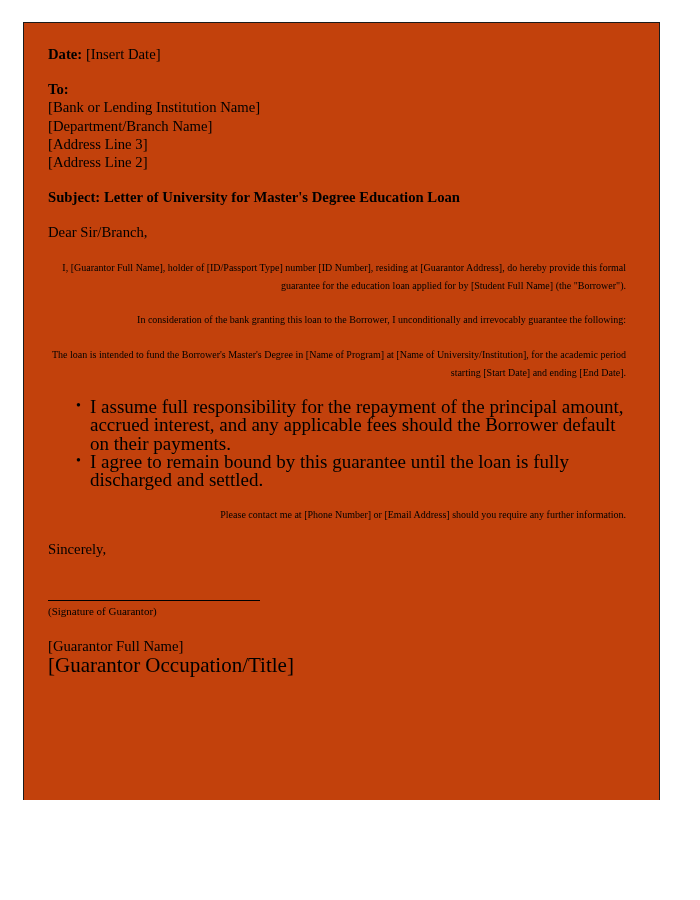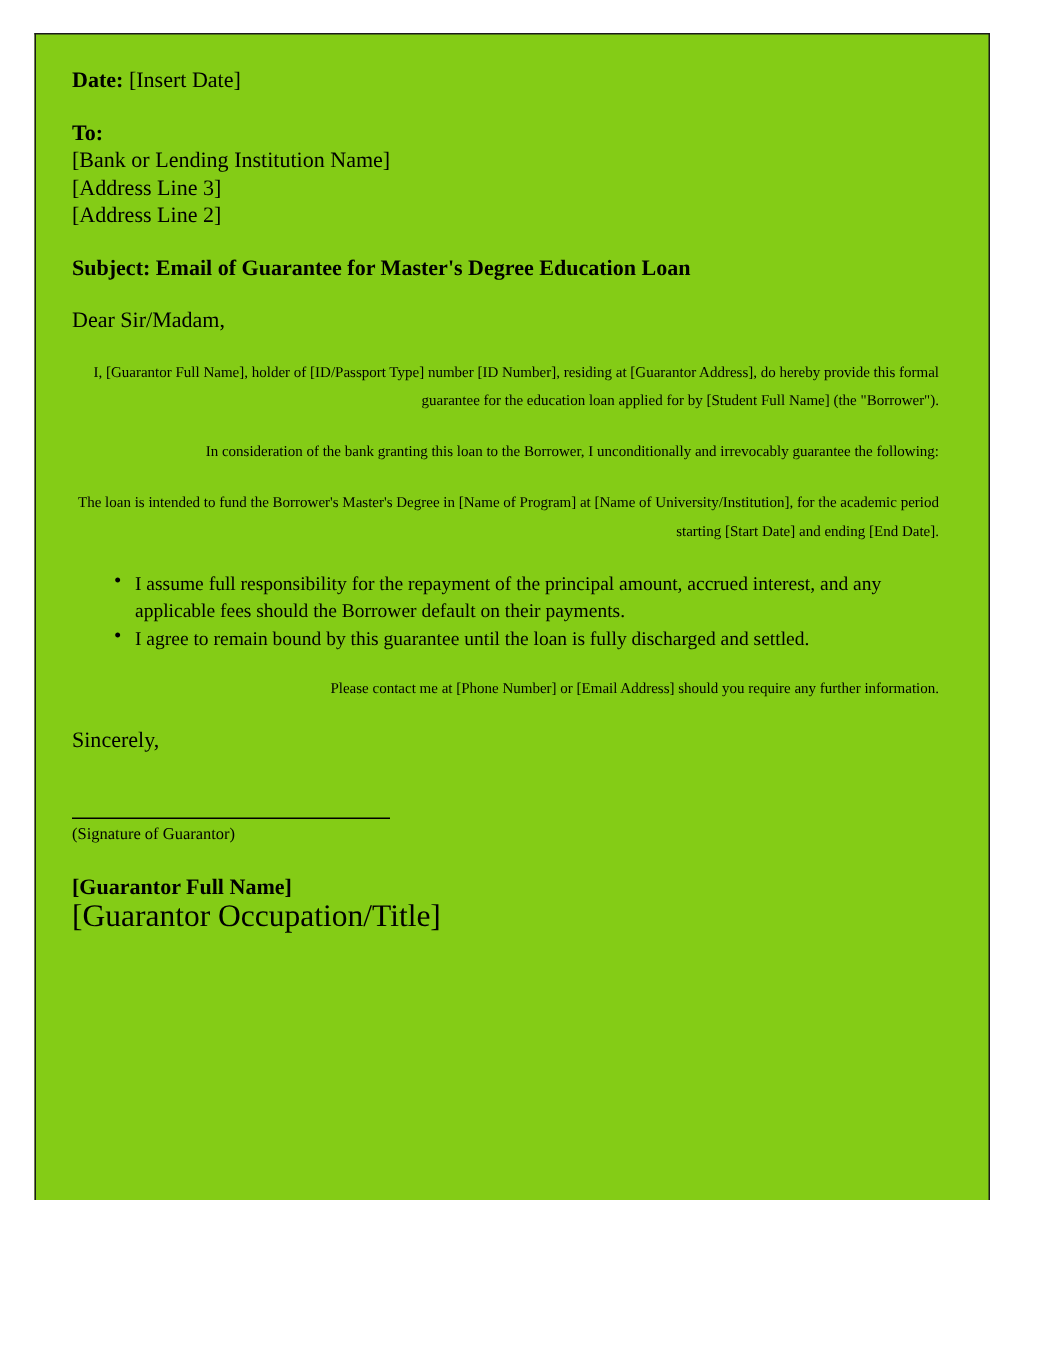--- a/index.html
+++ b/index.html
@@ -20,21 +20,21 @@
     position: absolute;
     left: 23px;
     top: 22px;
     width: 637px;
     height: 778px;
     box-sizing: border-box;
     border-left: 1.5px solid #1b1b1b;
     border-right: 1.5px solid #1b1b1b;
     border-top: 1.5px solid #1b1b1b;
     border-bottom: none;
-    background: #84cc16;
+    background: #c2410c;
   }
 
   .content {
     position: absolute;
     left: 24px;
     top: 22px;
     width: 578px;
   }
 
   .blk {
@@ -63,21 +63,21 @@
 
   ul.bullets {
     margin: 0 0 16px 0;
     padding: 0 0 0 42px;
     list-style: none;
   }
   ul.bullets > li {
     position: relative;
     margin: 0 0 0 0;
     padding: 0 0 0 0;
-    font-size: 13px;
+    font-size: 19px;
     line-height: 18.3px;
   }
   ul.bullets > li::before {
     content: "\2022";
     position: absolute;
     left: -14px;
     top: -1px;
     font-size: 14px;
     line-height: 18.3px;
   }
@@ -93,48 +93,49 @@
 
   .sig-caption {
     font-size: 11px;
     line-height: 18.2px;
     margin: 0 0 17px 0;
   }
 
   .sig-name {
     font-size: 14.7px;
     line-height: 18.2px;
-    font-weight: bold;
+    font-weight: normal;
   }
   .sig-title {
     font-size: 21px;
     line-height: 18.2px;
   }
 </style>
 </head>
 <body>
 
 <div class="page">
   <div class="content">
 
     <div class="blk gap-date">
       <span class="b">Date:</span>
       <span>[Insert Date]</span>
     </div>
 
     <div class="blk gap-to">
       <div class="b line">To:</div>
       <div class="line">[Bank or Lending Institution Name]</div>
+      <div class="line">[Department/Branch Name]</div>
       <div class="line">[Address Line 3]</div>
       <div class="line">[Address Line 2]</div>
     </div>
 
-    <div class="blk gap-sub b">Subject: Email of Guarantee for Master's Degree Education Loan</div>
+    <div class="blk gap-sub b">Subject: Letter of University for Master's Degree Education Loan</div>
 
-    <div class="blk gap-salu">Dear Sir/Madam,</div>
+    <div class="blk gap-salu">Dear Sir/Branch,</div>
 
     <p class="para">I, [Guarantor Full Name], holder of [ID/Passport Type] number [ID Number], residing at [Guarantor Address], do hereby provide this formal guarantee for the education loan applied for by [Student Full Name] (the "Borrower").</p>
     <p class="para">In consideration of the bank granting this loan to the Borrower, I unconditionally and irrevocably guarantee the following:</p>
     <p class="para">The loan is intended to fund the Borrower's Master's Degree in [Name of Program] at [Name of University/Institution], for the academic period starting [Start Date] and ending [End Date].</p>
 
     <ul class="bullets">
       <li>I assume full responsibility for the repayment of the principal amount, accrued interest, and any applicable fees should the Borrower default on their payments.</li>
       <li>I agree to remain bound by this guarantee until the loan is fully discharged and settled.</li>
     </ul>
 

